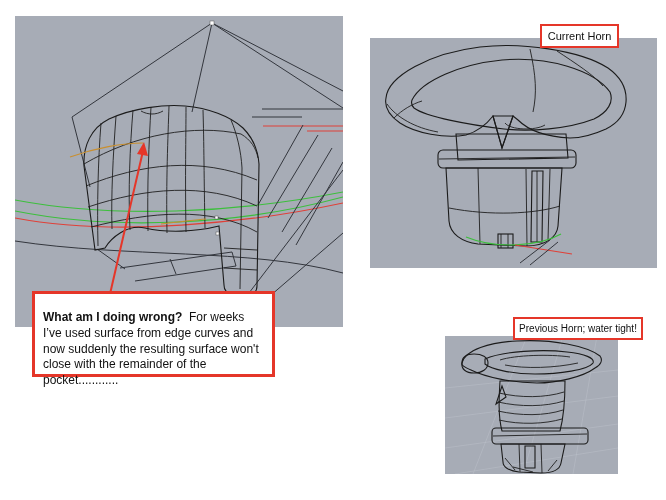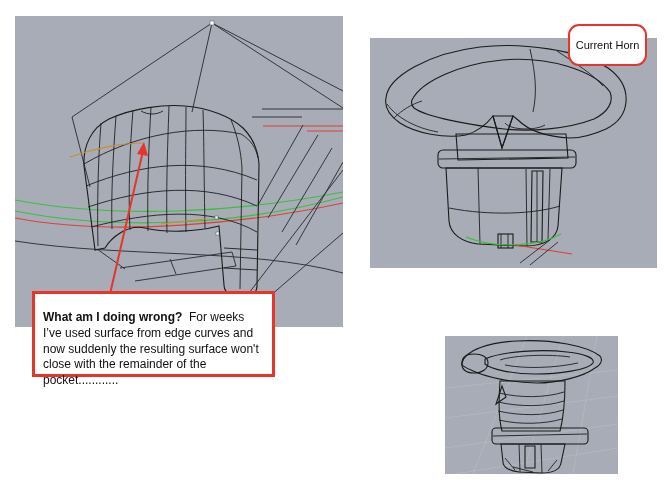--- a/index.html
+++ b/index.html
@@ -25,21 +25,21 @@
 
   .annotation-box{position:absolute;left:32px;top:291px;width:243px;height:86px;
     box-sizing:border-box;background:#ffffff;border:3px solid var(--annotation-red,#e53629);
     padding:16px 6px 0 8px;font-size:12px;line-height:15.8px;color:#111;
     white-space:pre-wrap;z-index:5;}
   .annotation-box .b{font-weight:bold;}
 
   .label-box{position:absolute;box-sizing:border-box;background:#ffffff;
     border:2.5px solid var(--annotation-red,#e53629);color:#111;text-align:center;
     z-index:5;display:flex;align-items:center;justify-content:center;}
-  .label-current{left:568px;top:24px;width:79px;height:42px;font-size:11px;border-radius:11px;}
+  .label-current{left:540px;top:24px;width:79px;height:24px;font-size:11px;}
   .label-previous{left:513px;top:317px;width:130px;height:23px;font-size:10px;}
 </style>
 </head>
 <body>
 
 <div class="page">
 
   <div class="viewport vp-left">
     <svg viewBox="0 0 328 311">
       <defs>
@@ -228,14 +228,15 @@
         <path class="iso" d="M60,122 L70,134"></path>
         <path class="iso" d="M112,124 L103,135"></path>
         <path class="iso" d="M68,131 L88,136"></path>
       </g>
     </svg>
   </div>
 
   <div class="annotation-box"><span class="b">What am I doing wrong?</span><span>  For weeks I’ve used surface from edge curves and now suddenly the resulting surface won't close with the remainder of the pocket............</span></div>
 
   <div class="label-box label-current">Current Horn</div>
+  <div class="label-box label-previous">Previous Horn; water tight!</div>
 
 </div>
 
 </body></html>

